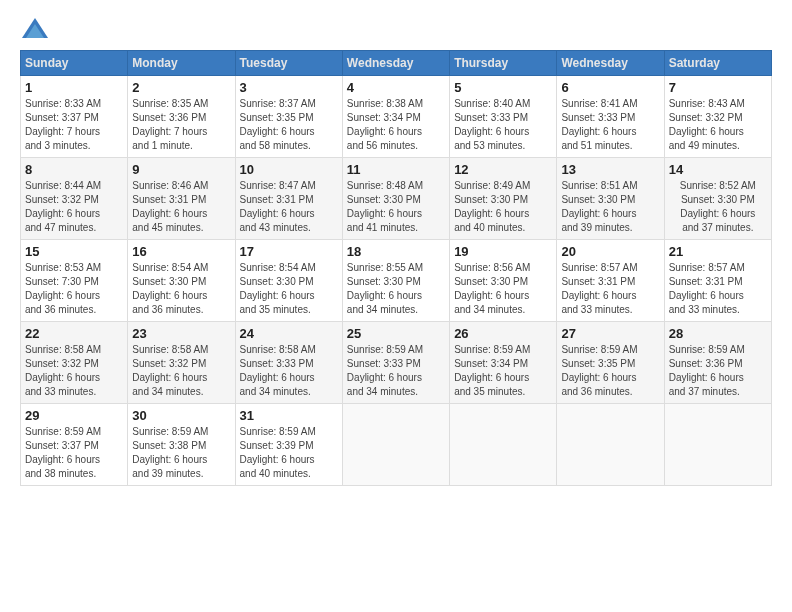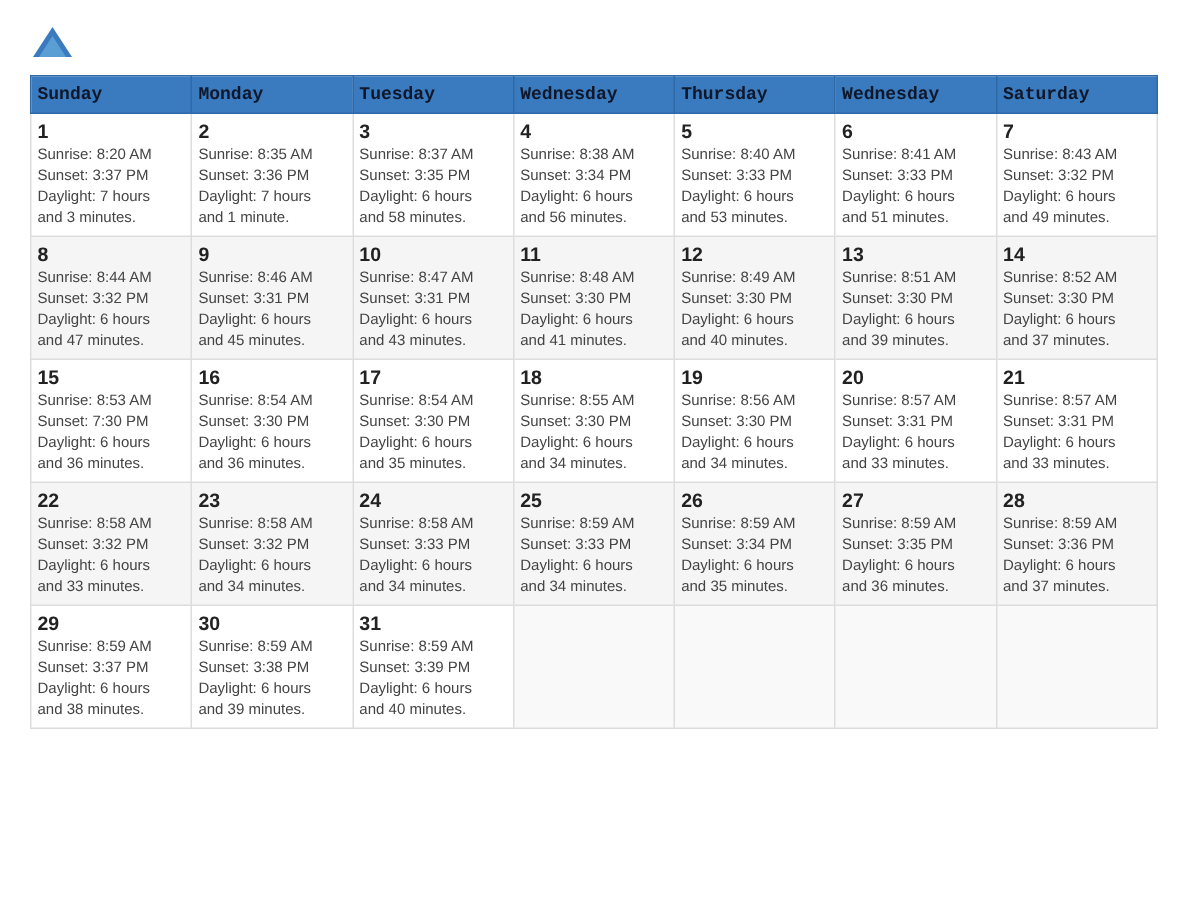--- a/index.html
+++ b/index.html
@@ -57,27 +57,26 @@
       color: #555;
       margin-top: 2px;
     }
     .calendar {
       width: 100%;
       border-collapse: collapse;
       font-size: 10.5px;
     }
     .calendar th {
       background: #3a7abf;
-      color: #0f172a;
+      color: #e5e5e5;
       padding: 5px 4px;
       font-size: 12px;
       font-weight: bold;
       text-align: left;
       border: 1px solid #2e69a8;
-      font-family: Liberation Mono, monospace;
     }
     .calendar td {
       vertical-align: top;
       border: 1px solid #ddd;
       padding: 4px 4px;
       background: #fff;
       width: calc(100% / 7);
       height: 80px;
     }
     .calendar tr:nth-child(even) td {
@@ -135,21 +134,21 @@
           <th>Wednesday</th>
           <th>Thursday</th>
           <th>Wednesday</th>
           <th>Saturday</th>
         </tr>
     </thead>
     <tbody id="calendar-body">
     <tr class="week-row">
           <td>
             <span class="day-num">1</span>
-            <div class="day-info" style="white-space: pre-line;">Sunrise: 8:20 AM
+            <div class="day-info" style="white-space: pre-line;">Sunrise: 8:33 AM
 Sunset: 3:37 PM
 Daylight: 7 hours
 and 3 minutes.</div>
           </td>
           <td>
             <span class="day-num">2</span>
             <div class="day-info" style="white-space: pre-line;">Sunrise: 8:35 AM
 Sunset: 3:36 PM
 Daylight: 7 hours
 and 1 minute.</div>
@@ -228,21 +227,21 @@
           </td>
           <td>
             <span class="day-num">13</span>
             <div class="day-info" style="white-space: pre-line;">Sunrise: 8:51 AM
 Sunset: 3:30 PM
 Daylight: 6 hours
 and 39 minutes.</div>
           </td>
           <td>
             <span class="day-num">14</span>
-            <div class="day-info" style="white-space: pre-line;">Sunrise: 8:52 AM
+            <div class="day-info" style="white-space: pre-line; text-align: center;">Sunrise: 8:52 AM
 Sunset: 3:30 PM
 Daylight: 6 hours
 and 37 minutes.</div>
           </td>
         </tr>
         <tr class="week-row">
           <td>
             <span class="day-num">15</span>
             <div class="day-info" style="white-space: pre-line;">Sunrise: 8:53 AM
 Sunset: 7:30 PM

